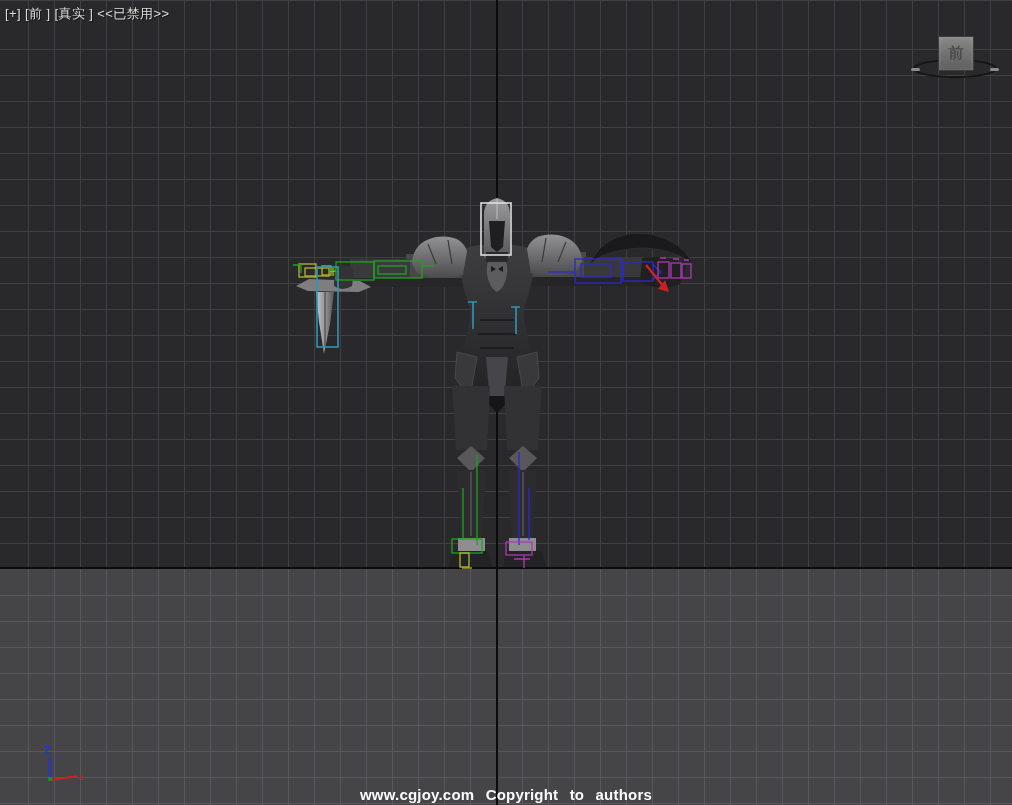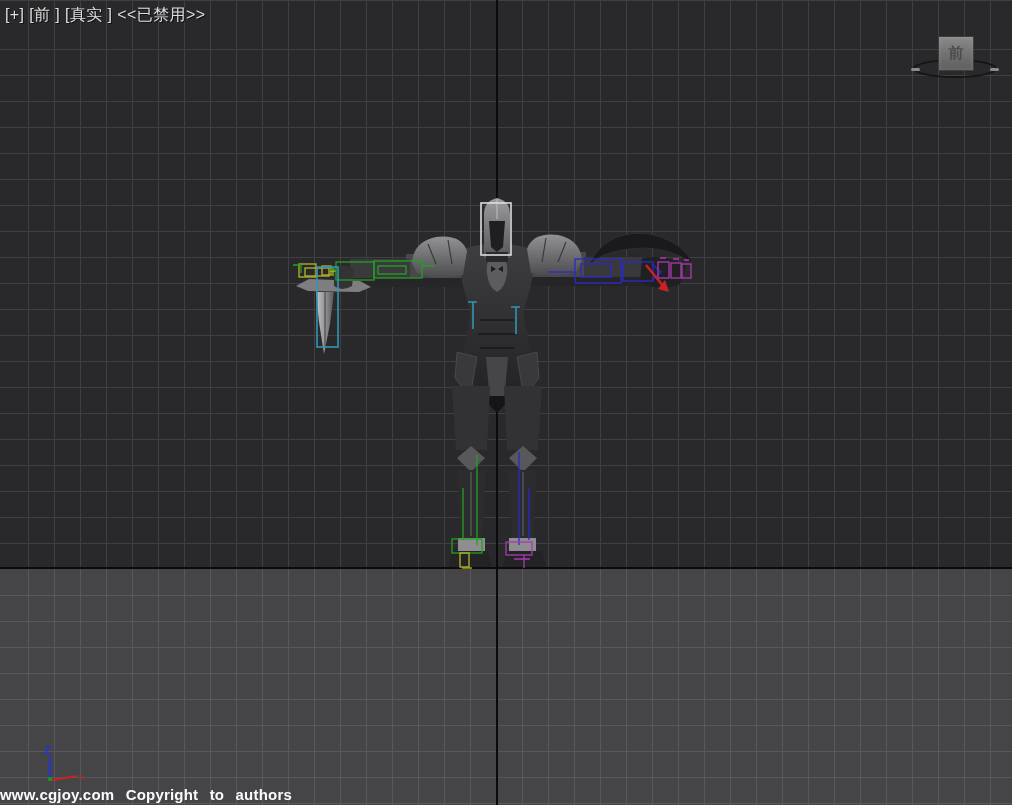--- a/index.html
+++ b/index.html
@@ -28,21 +28,21 @@
   .world-line-vertical{
     position:absolute;left:496px;top:0;width:2px;height:805px;
     background:var(--origin-line,#0b0b0b);z-index:2;
   }
   .world-line-horizontal{
     position:absolute;left:0;top:567px;width:1012px;height:2px;
     background:var(--origin-line,#0b0b0b);z-index:2;
   }
   .viewport-label{
     position:absolute;left:5px;top:5px;z-index:6;
-    font-size:16px;color:#dedede;letter-spacing:.4px;white-space:pre;
+    font-size:13px;color:#dedede;letter-spacing:.4px;white-space:pre;
     text-shadow:1px 1px 0 #111;cursor:default;
   }
   
   .vc-ring{
     position:absolute;left:913px;top:59px;width:80px;height:15px;
     border:2px solid #151515;border-radius:50%;z-index:3;
   }
   .vc-ring::before,.vc-ring::after{
     content:"";position:absolute;top:45%;width:9px;height:3px;background:#8d8d8f;border-radius:2px;
   }
@@ -50,21 +50,21 @@
   .vc-ring::after{right:-4px;}
   .vc-cube{
     position:absolute;left:938px;top:36px;width:34px;height:33px;z-index:4;
     background:linear-gradient(180deg,#898989 0%,#707070 55%,#5e5e5e 100%);
     border:1px solid #3e3e3e;box-shadow:inset 0 0 4px rgba(255,255,255,.15);
     display:flex;align-items:center;justify-content:center;
     color:#4c4c4c;font-size:15px;font-weight:bold;cursor:pointer;
   }
   .scene-svg{position:absolute;left:0;top:0;z-index:5;}
   .watermark{
-    position:absolute;left:0;right:0;bottom:2px;z-index:7;
+    position:absolute;left:0;right:0;bottom:2px;z-index:7;text-align:center;
     color:#fafafa;font-size:15px;font-weight:bold;word-spacing:7px;letter-spacing:.2px;
     cursor:default;
   }
   
   .w{fill:none;stroke-width:1.3;}
   .w-yellow{stroke:var(--bone-yellow,#b6b628);}
   .w-green{stroke:var(--bone-green,#22a022);}
   .w-teal{stroke:var(--bone-teal,#2f96b4);stroke-width:1.6;}
   .w-blue{stroke:var(--bone-blue,#2a2ac8);}
   .w-purple{stroke:var(--bone-purple,#a93ab0);}

